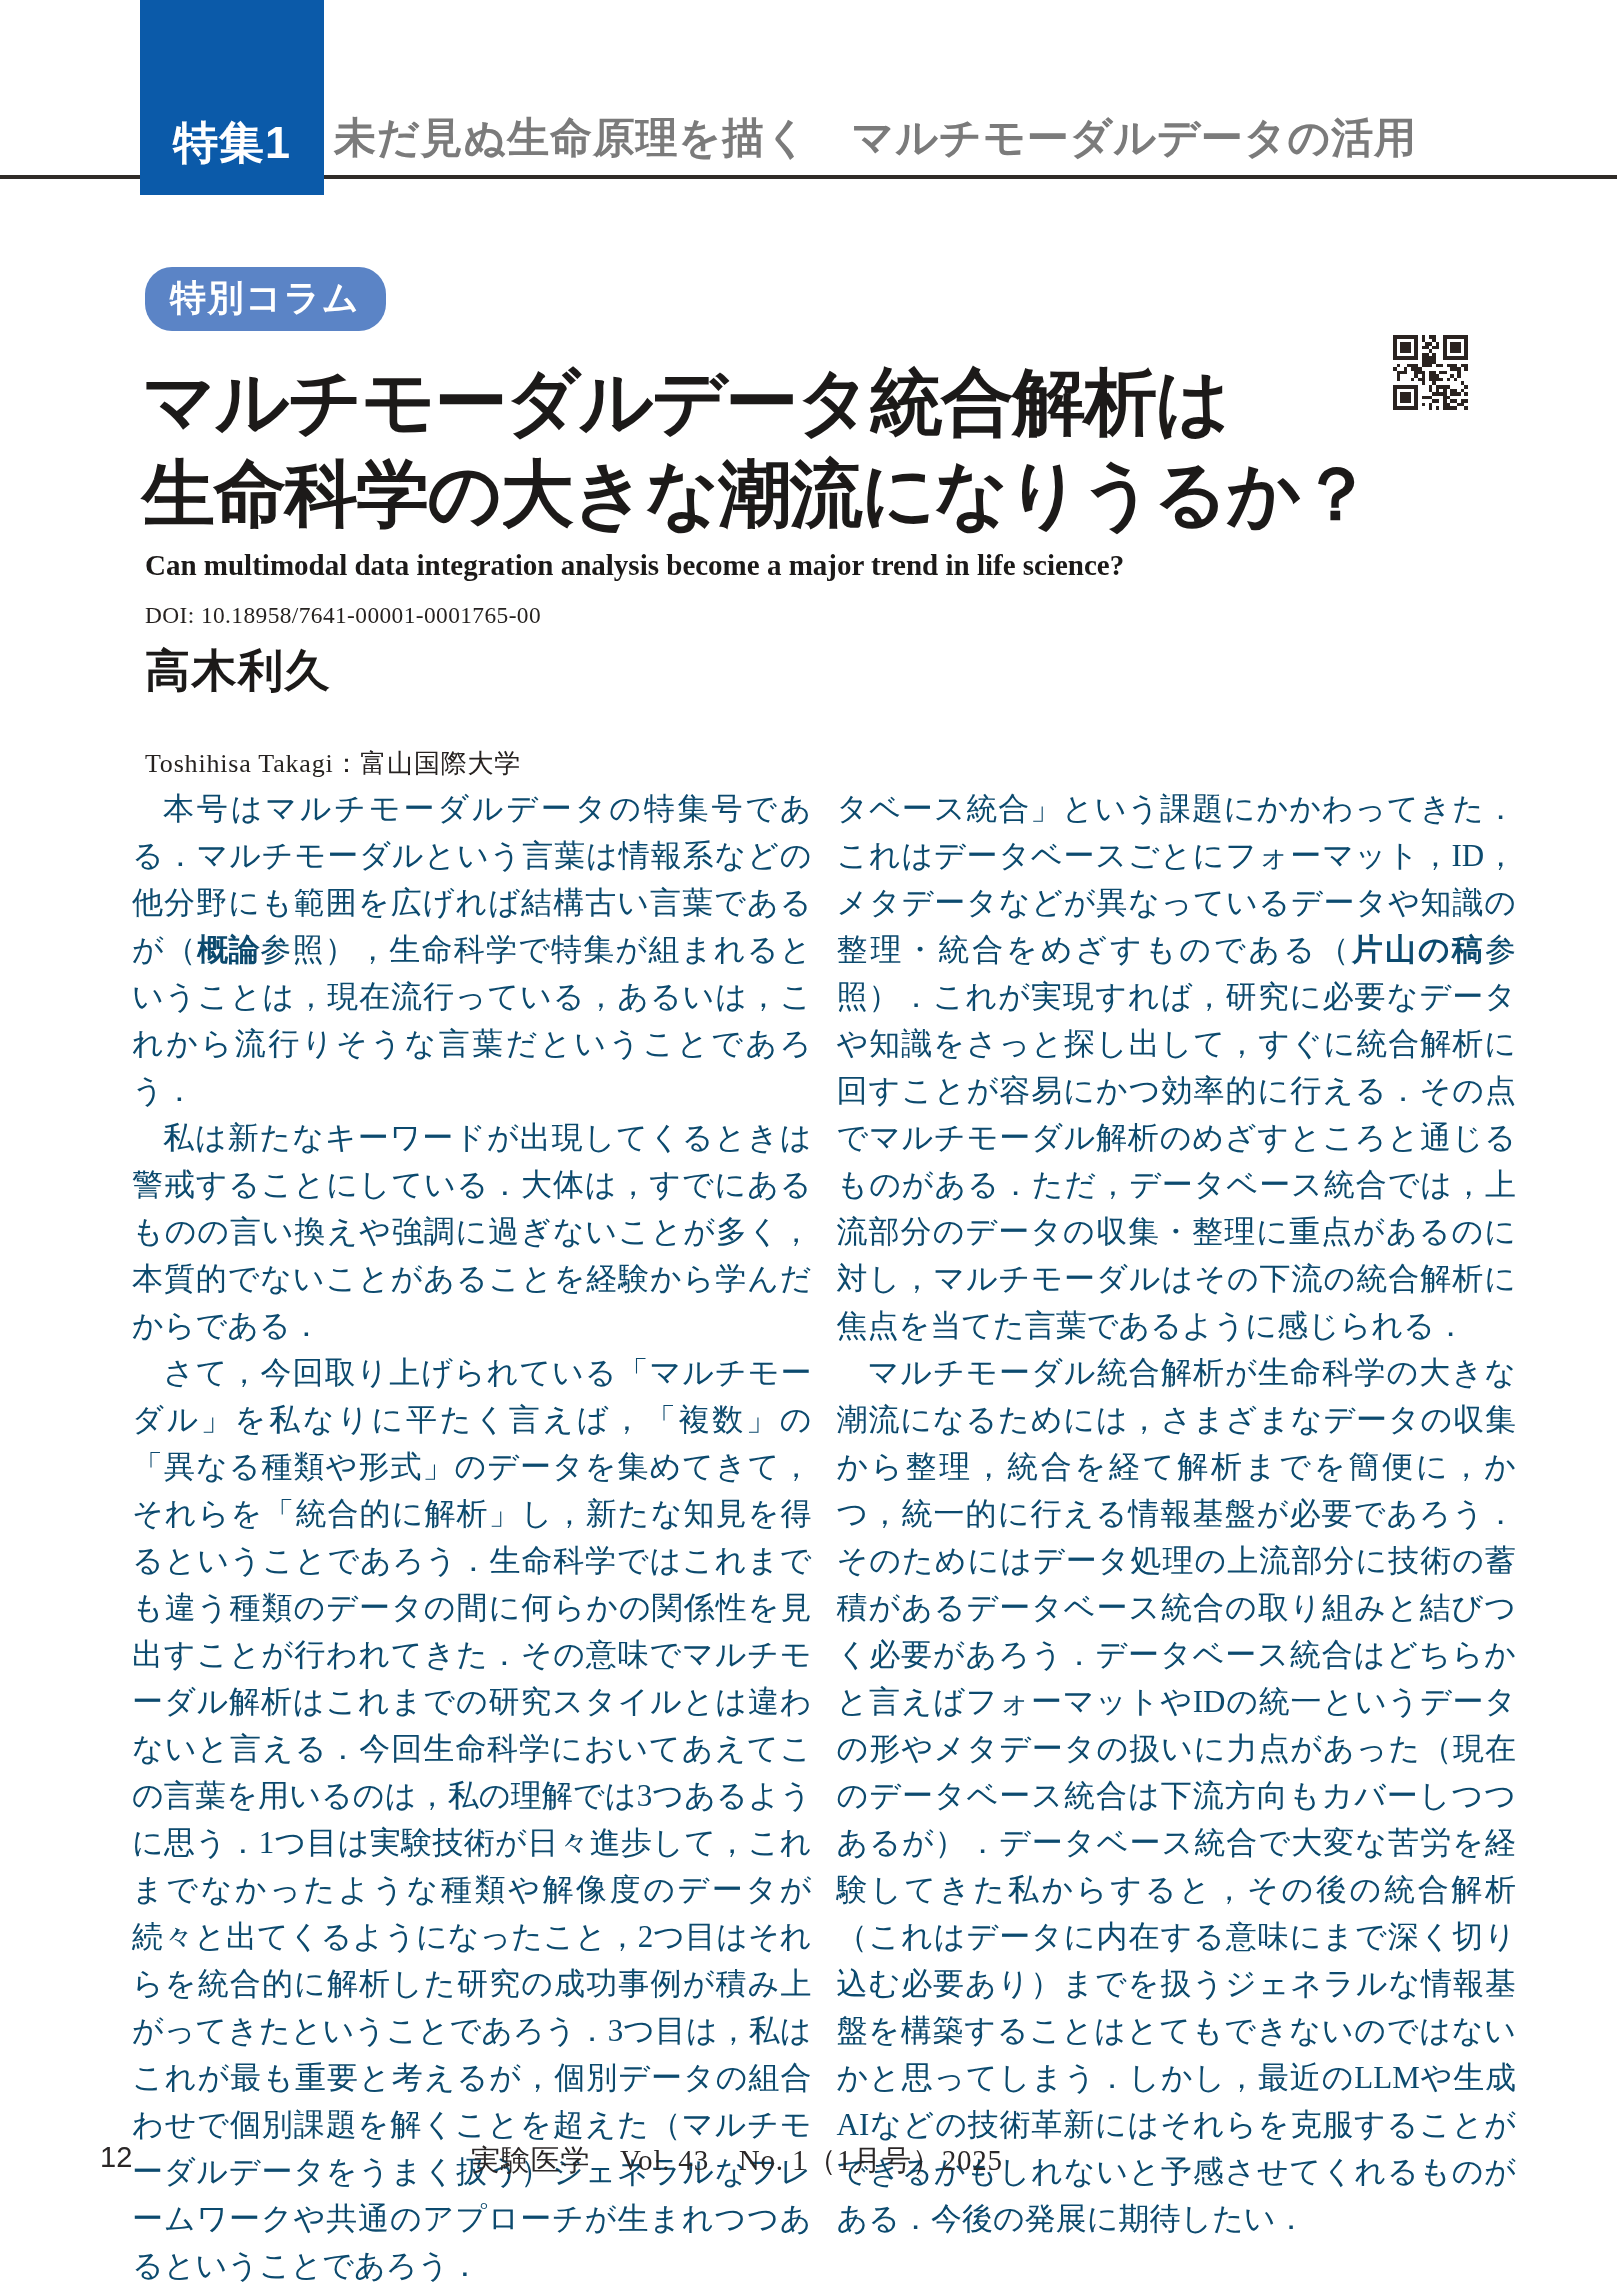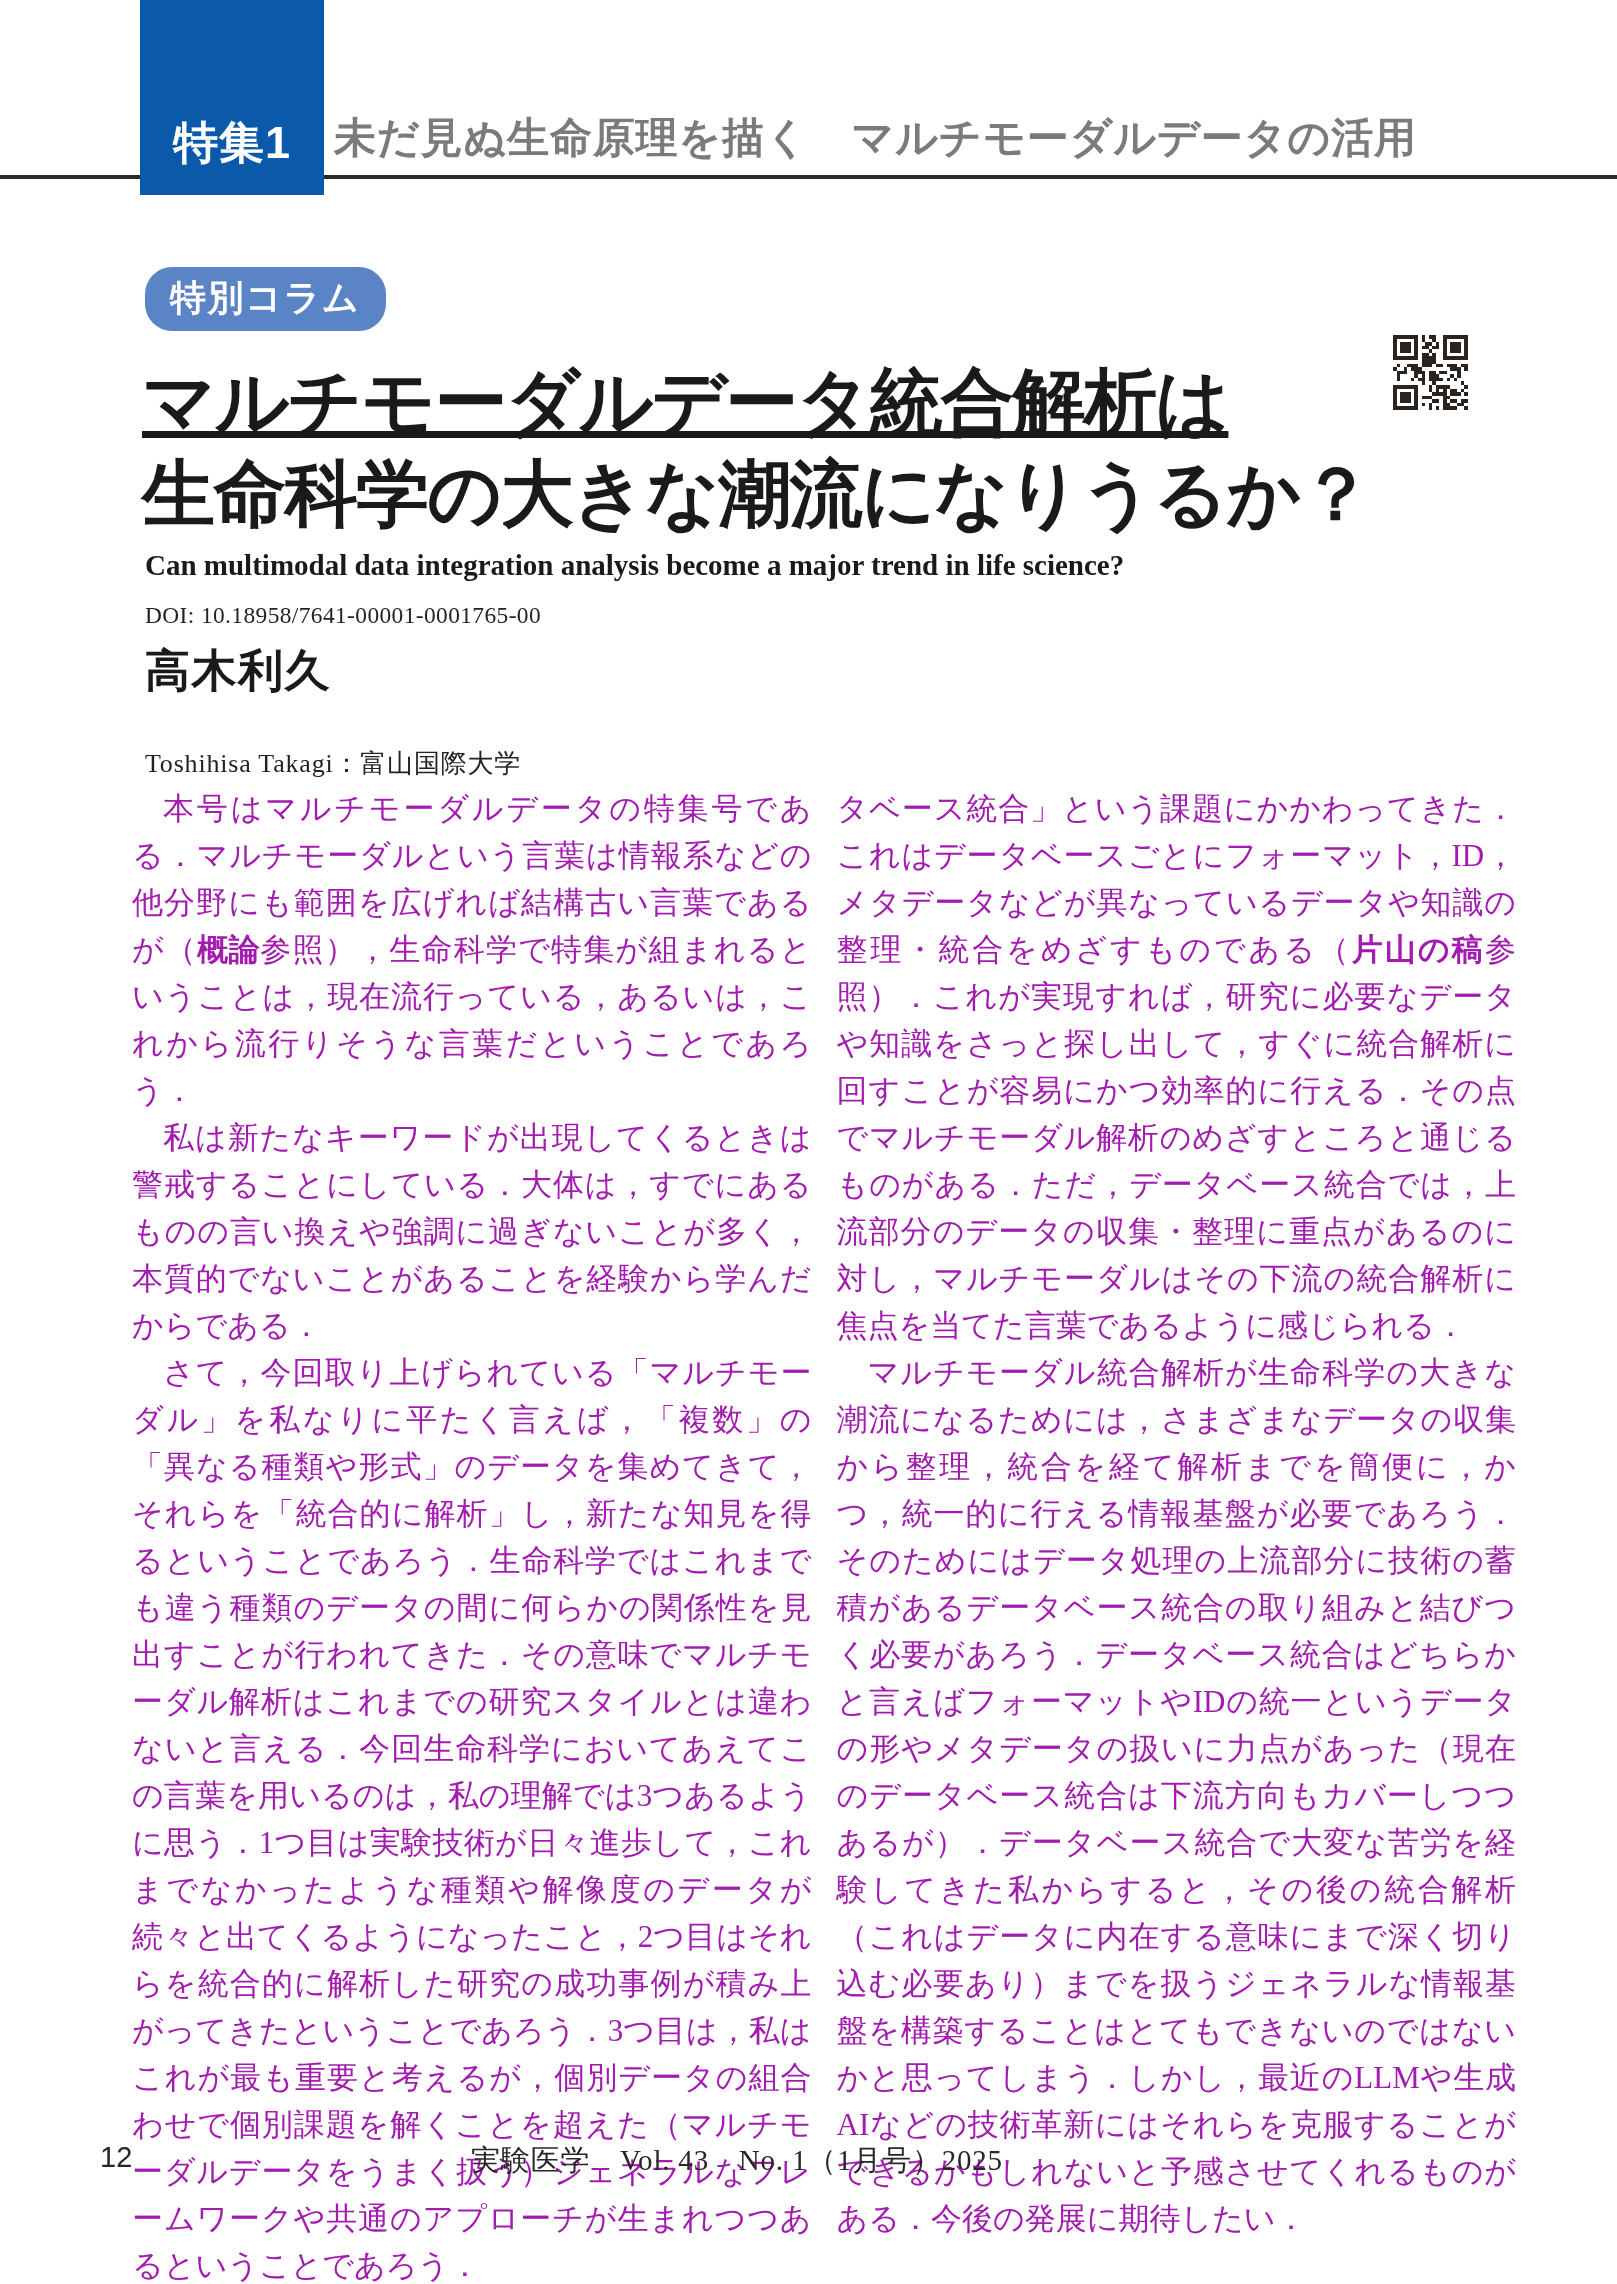--- a/index.html
+++ b/index.html
@@ -41,21 +41,21 @@
     font-size:36px;line-height:1;
     padding:13.2px 25px 15px 25px;border-radius:27px;
     letter-spacing:1.6px;
   }
   .title-line{
     position:absolute;left:142px;
     font-family:"Liberation Sans",sans-serif;
     font-weight:900;font-size:73px;line-height:1;
     color:#1c1a19;letter-spacing:-1.6px;white-space:nowrap;
   }
-  #title-line1{top:365px;text-decoration:underline;}
+  #title-line1{top:365px;}
   #title-line2{top:457px;}
   #qr-code{
     position:absolute;left:1393px;top:335px;width:75px;height:75px;
     display:grid;grid-template-columns:repeat(21,1fr);
     grid-template-rows:repeat(21,1fr);
   }
   #qr-code .m{background:#2a2320;}
   #qr-code .w{background:#ffffff;}
   #subtitle-en{
     position:absolute;left:145px;top:549px;
@@ -80,21 +80,21 @@
   
   #body-columns{
     position:absolute;left:132px;top:785px;width:1384px;
     display:flex;gap:25px;
   }
   .col{width:680px;}
   .col p{
     margin:0;font-size:31px;line-height:47px;
     font-family:"Liberation Serif",serif;
     text-align:justify;text-justify:inter-ideograph;
-    color:#a21caf;
+    color:#0c4a6e;
   }
   .col p.indent{text-indent:1em;}
   .col .b{
     font-weight:bold;font-family:"Liberation Sans",sans-serif;
     letter-spacing:-0.8px;
   }
   
   #footer-page-number{
     position:absolute;left:100px;top:2141px;
     font-family:"Liberation Sans",sans-serif;

